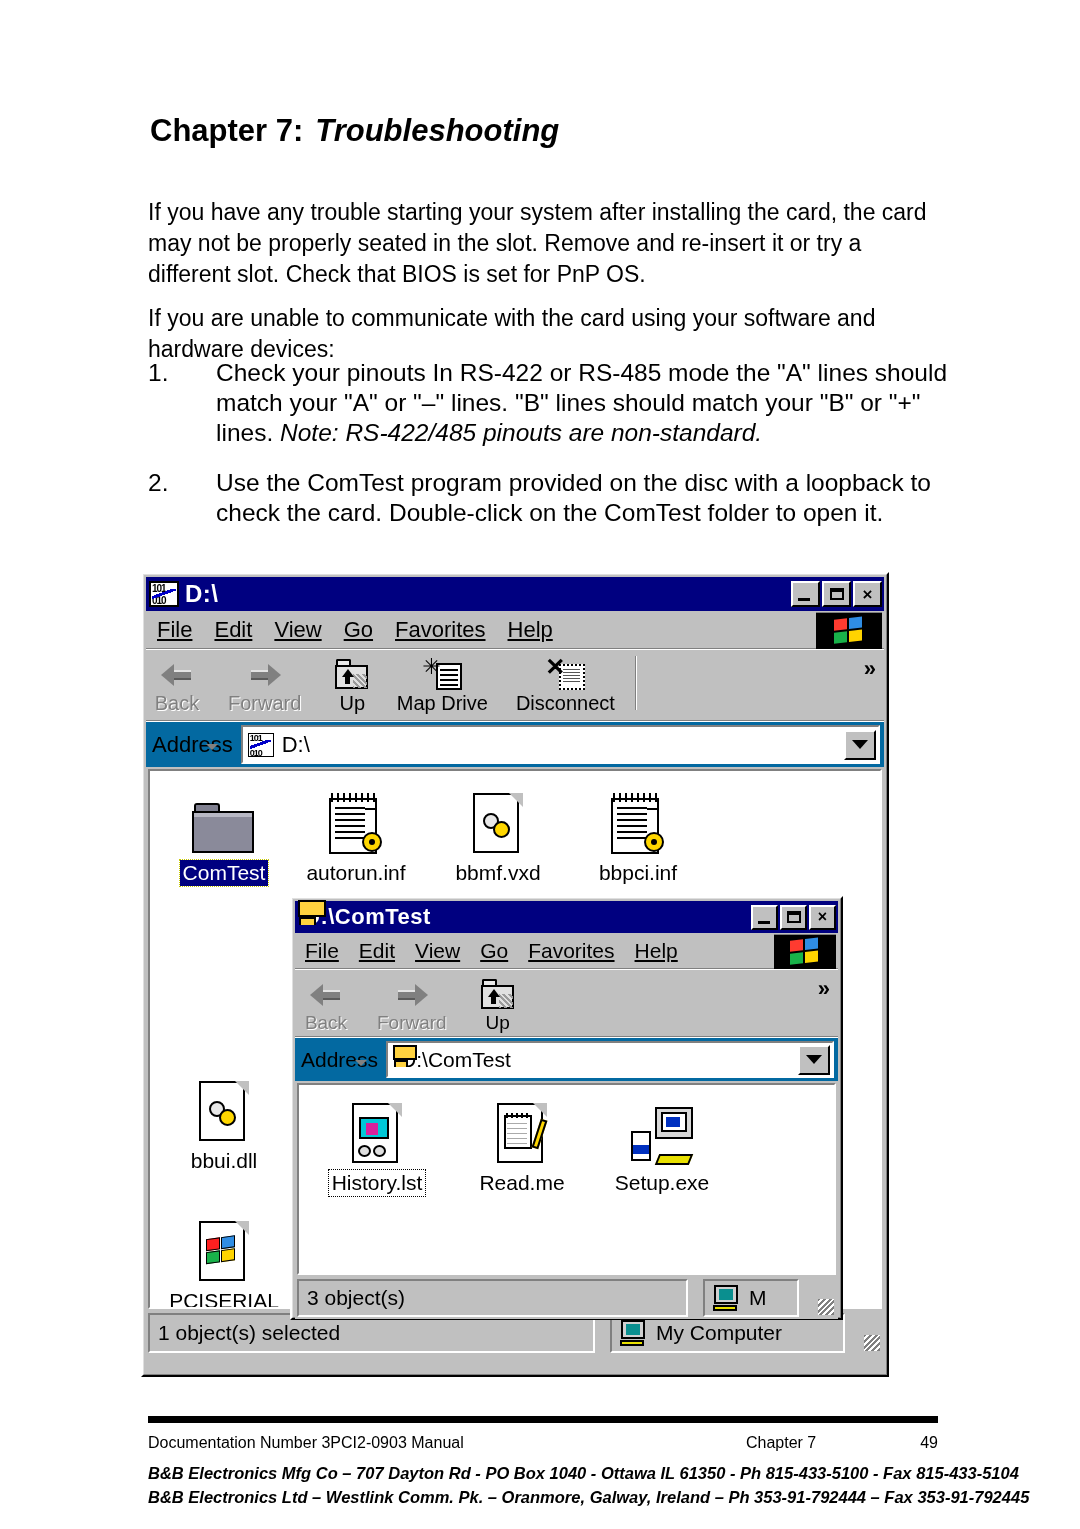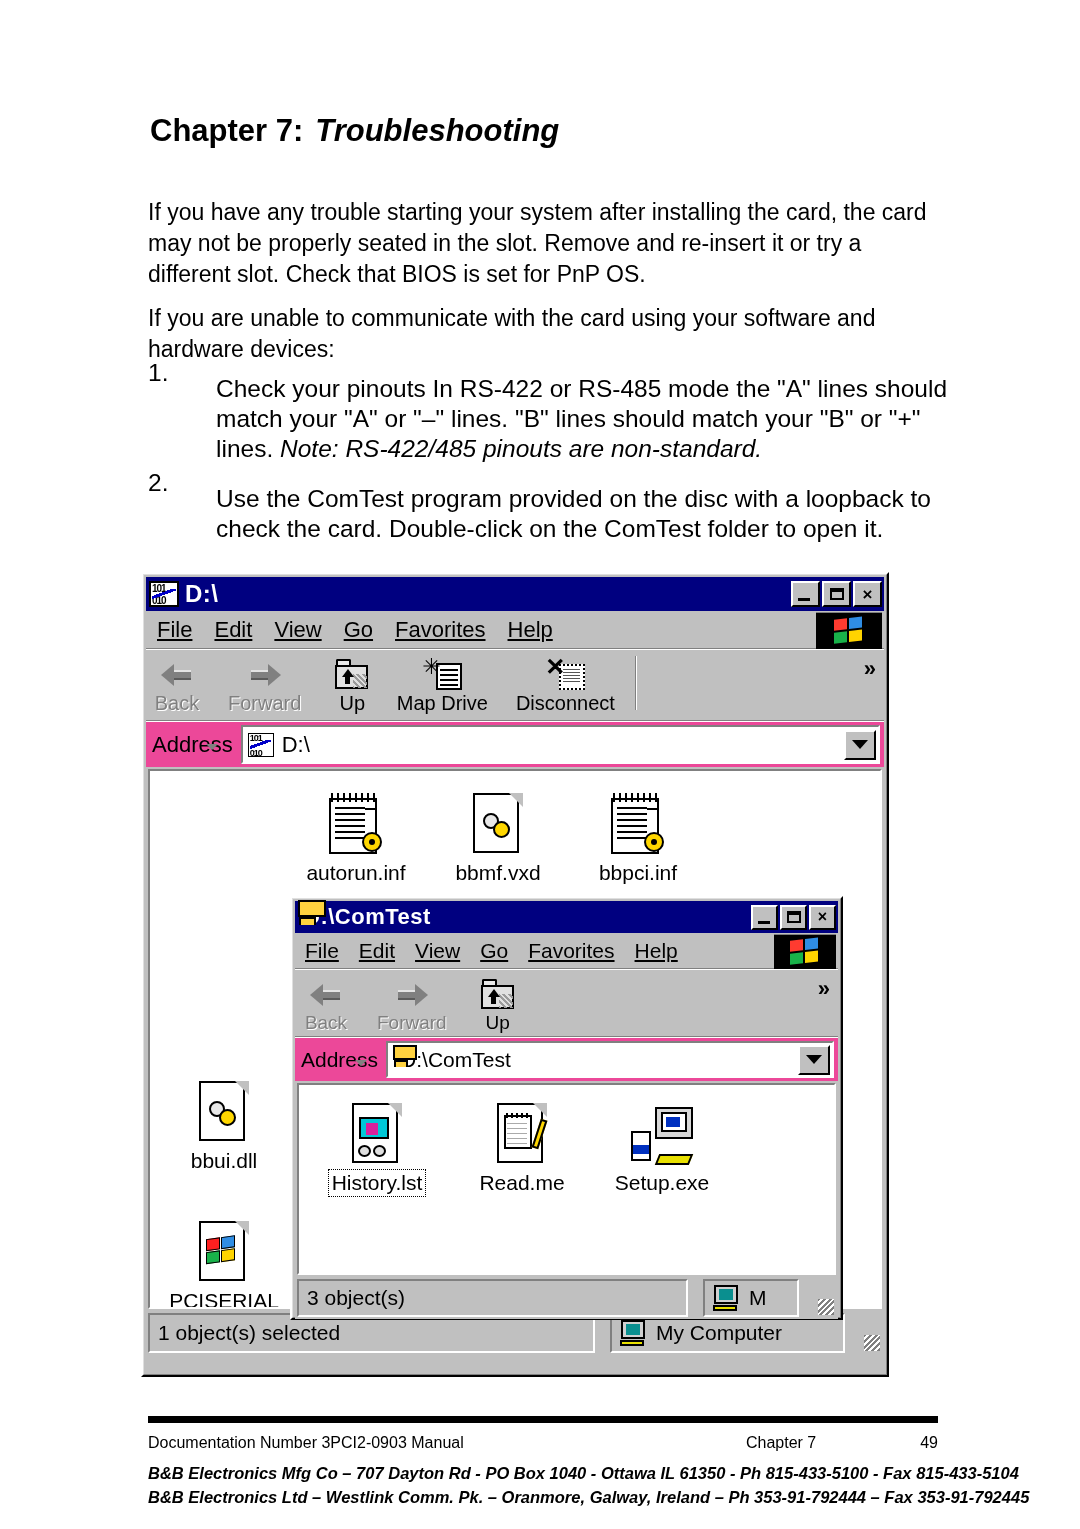--- a/index.html
+++ b/index.html
@@ -27,21 +27,21 @@
   .body-para {
     position: absolute; left: 148px; width: 790px;
     font-size: 23px; line-height: 31px;
     text-align: left;
   }
   #para1 { top: 158px; }
   #para2 { top: 264px; }
 
   .list-item { position: absolute; left: 148px; width: 800px; font-size: 24.5px; line-height: 30px; }
   .list-item .num { position: absolute; left: 0; top: 0; width: 40px; }
-  .list-item .txt { display: block; margin-left: 68px; margin-top: 16px; }
+  .list-item .txt { display: block; margin-left: 68px; }
   #item1 { top: 342px; }
   #item2 { top: 452px; }
   .note-ital { font-style: italic; }
 
   
   .win {
     position: absolute;
     background: #c0c0c0;
     border-top: 2px solid #ffffff;
     border-left: 2px solid #ffffff;
@@ -185,21 +185,21 @@
   .ico-disc { width: 40px; height: 32px; position: relative; }
   .ico-disc .sheet { position: absolute; right: 0; top: 5px; width: 26px; height: 26px;
                      border: 2px dotted #000; background: #fff; }
   .ico-disc .dots { position: absolute; right: 5px; top: 10px; width: 17px; height: 15px;
                     background: repeating-linear-gradient(to bottom,#555 0 1px,transparent 1px 3px); }
   .ico-disc .ex { position: absolute; left: 0; top: -2px; font-size: 24px; font-weight: bold; line-height: 20px; }
 
   
   .addressbar {
     display: flex; align-items: center;
-    background: #ec4899;
+    background: #0369a1;
     padding: 3px 4px;
     border-top: 1px solid #ffffff;
   }
   #outer-window .addressbar { height: 46px; }
   #inner-window .addressbar { height: 44px; }
   .addr-label { font-size: 22px; padding: 0 8px 0 2px; white-space: nowrap; }
   #inner-window .addr-label { font-size: 21px; }
   .addr-field {
     flex: 1; height: 100%;
     background: #ffffff;
@@ -522,20 +522,30 @@
           </span>
           <span class="addr-text">D:\</span>
           <span class="addr-drop">
               <i></i>
             </span>
         </span>
       </div>
 
       <div class="content">
 
+        <div class="icon-cell" style="left:14px; top:12px;">
+          <span class="icon-art">
+            <span class="folder-ico">
+                <i class="ftab"></i>
+                <i class="fbody"></i>
+                <i class="fhi"></i>
+              </span>
+          </span>
+          <div><span class="icon-label selected">ComTest</span></div>
+        </div>
 
         <div class="icon-cell" style="left:146px; top:12px;">
           <span class="icon-art">
             <span class="inf-ico">
                 <i class="shadow"></i>
                 <i class="sheet"></i>
                 <i class="rings"></i>
                 <i class="lines"></i>
                 <i class="dash"></i>
                 <i class="gear"></i>

